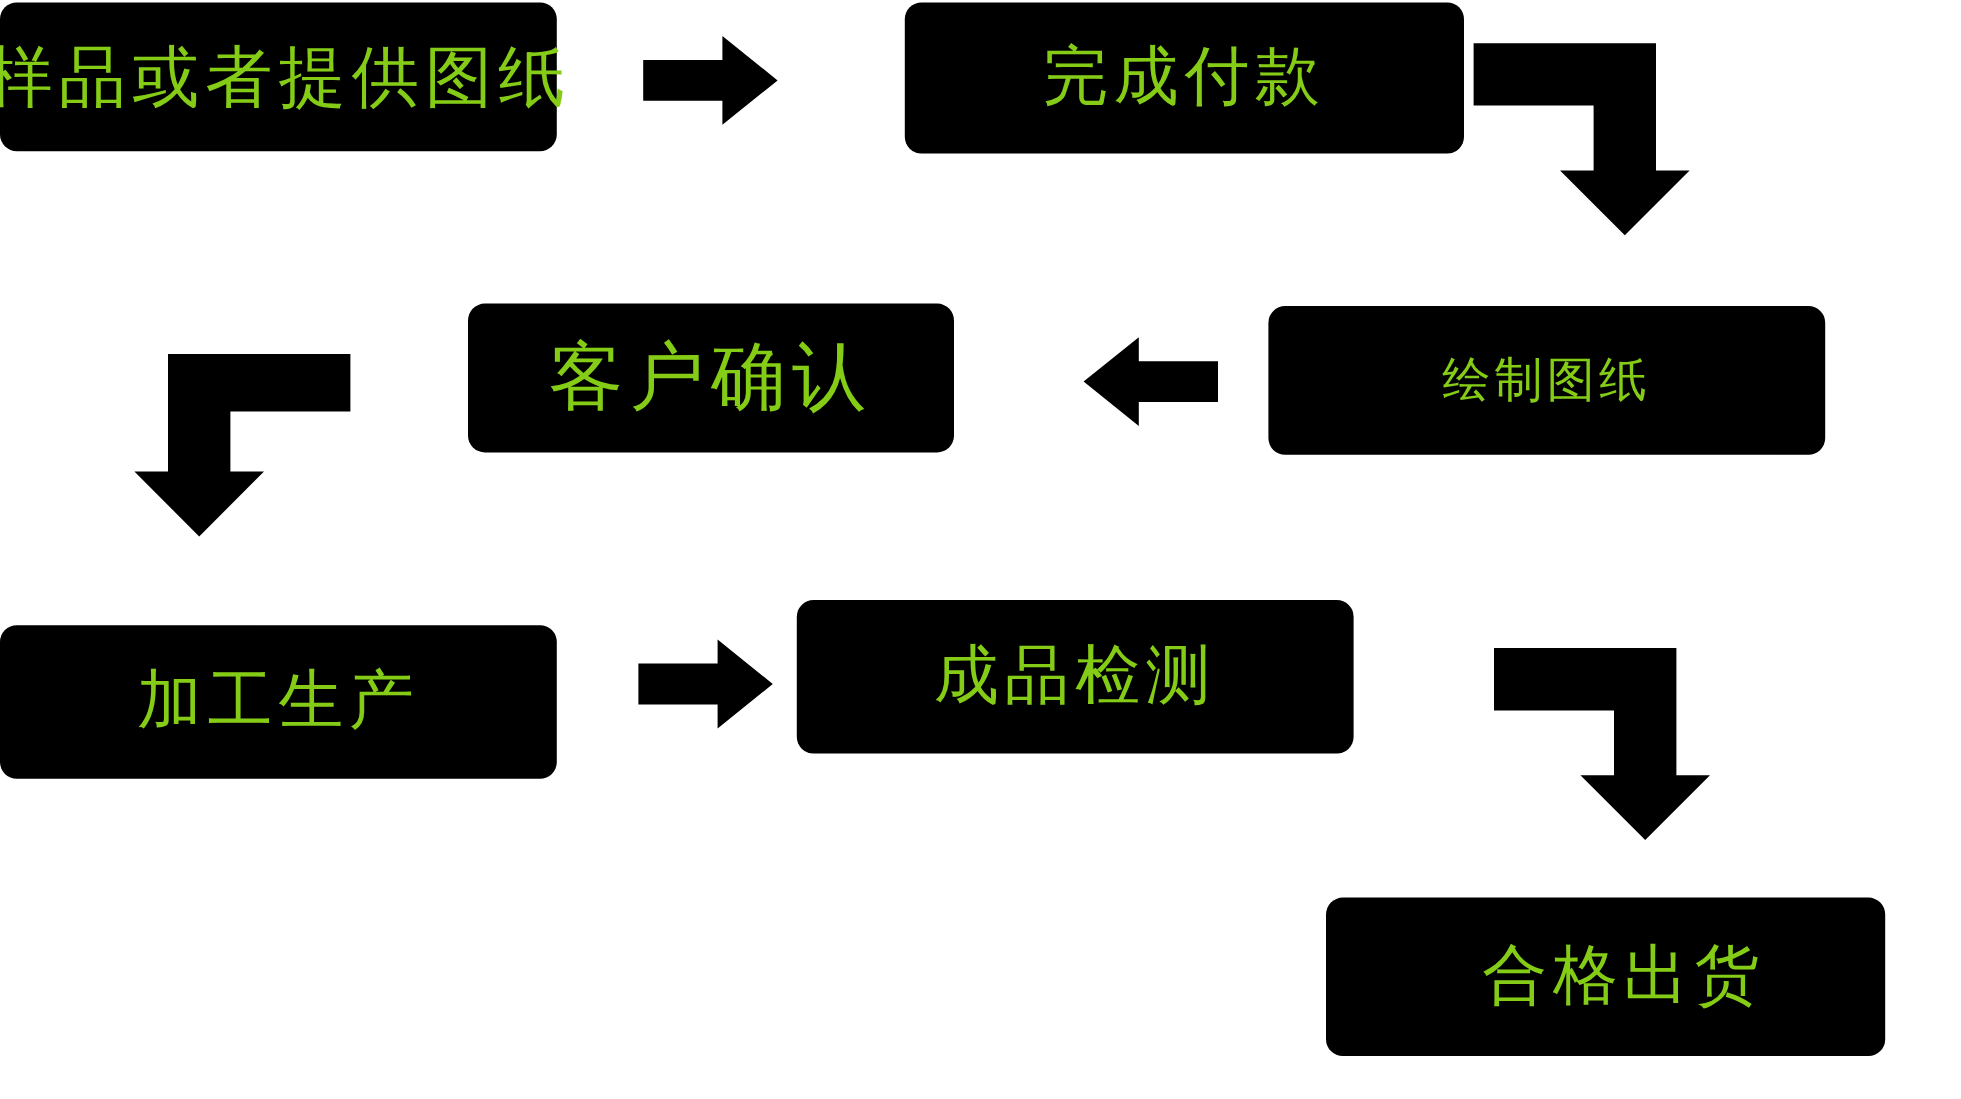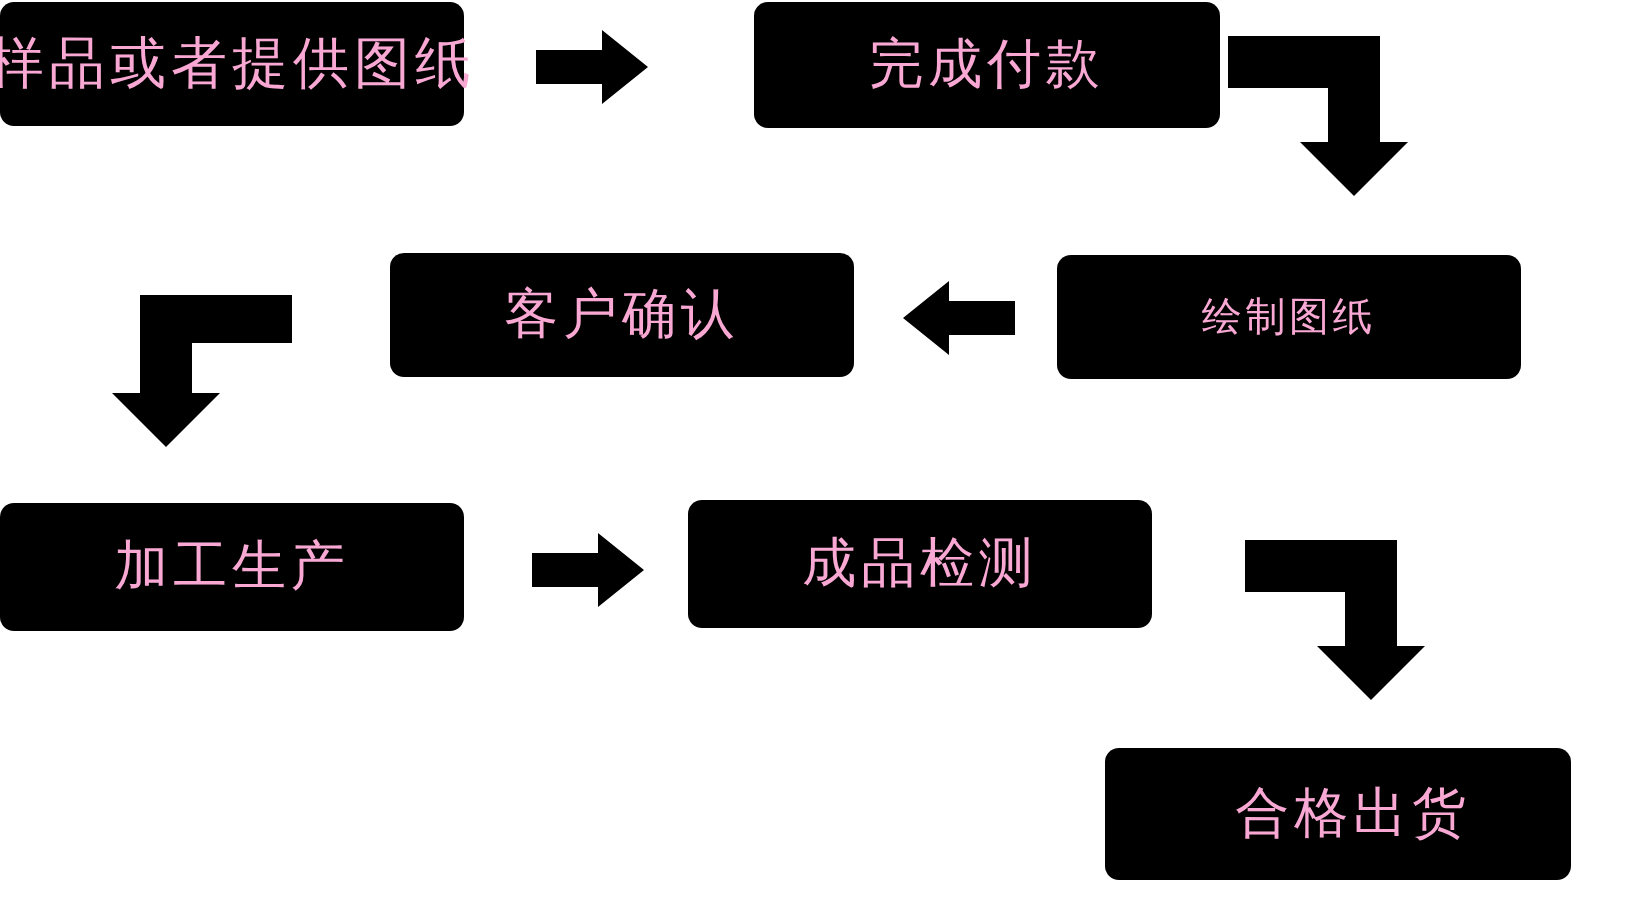--- a/index.html
+++ b/index.html
@@ -12,31 +12,30 @@
     position: relative;
     width: 1634px;
     height: 916px;
     background: #ffffff;
     overflow: hidden;
     font-family: "Liberation Sans", "DejaVu Sans", sans-serif;
   }
   .node {
     position: absolute;
     background: #000000;
-    color: #f9a8d4;
+    color: #84cc16;
     border-radius: 14px;
     display: flex;
     align-items: center;
     justify-content: center;
     box-sizing: border-box;
     line-height: 1.1;
     letter-spacing: 0.09em;
     text-align: center;
     user-select: none;
-    font-family: Liberation Serif, serif;
   }
   .node-label {
     display: block;
     white-space: nowrap;
   }
   .connector {
     position: absolute;
     pointer-events: none;
   }
   .connector svg {
@@ -62,51 +61,51 @@
   <div class="node" id="node-2" style="left:710px; top:2px; width:466px; height:126px; font-size:54px;margin-left:44px;">
     <span class="node-label">完成付款</span>
   </div>
 
   <div class="connector" style="left:1228px; top:36px; width:180px; height:160px;">
     <svg width="180" height="160" viewBox="0 0 180 160" aria-hidden="true">
       <path d="M0,0 L152,0 L152,106 L180,106 L126,160 L72,106 L100,106 L100,52 L0,52 Z" fill="#000000"></path>
     </svg>
   </div>
 
-  <div class="node" id="node-4" style="left:390px; top:253px; width:464px; height:124px; font-size:54px;text-align:right;">
+  <div class="node" id="node-4" style="left:390px; top:253px; width:405px; height:124px; font-size:62px;text-align:right;">
     <span class="node-label">客户确认</span>
   </div>
 
   <div class="connector" style="left:903px; top:281px; width:112px; height:74px;">
     <svg width="112" height="74" viewBox="0 0 112 74" aria-hidden="true">
       <path d="M112,20 L46,20 L46,0 L0,37 L46,74 L46,54 L112,54 Z" fill="#000000"></path>
     </svg>
   </div>
 
   <div class="node" id="node-3" style="left:1057px; top:255px; width:464px; height:124px; font-size:40px;">
     <span class="node-label">绘制图纸</span>
   </div>
 
   <div class="connector" style="left:112px; top:295px; width:180px; height:152px;">
     <svg width="180" height="152" viewBox="0 0 180 152" aria-hidden="true">
       <path d="M180,0 L28,0 L28,98 L0,98 L54,152 L108,98 L80,98 L80,48 L180,48 Z" fill="#000000"></path>
     </svg>
   </div>
 
-  <div class="node" id="node-5" style="left:0px; top:503px; width:464px; height:128px; font-size:54px;">
+  <div class="node" id="node-5" style="left:0px; top:521px; width:464px; height:128px; font-size:54px;">
     <span class="node-label">加工生产</span>
   </div>
 
   <div class="connector" style="left:532px; top:533px; width:112px; height:74px;">
     <svg width="112" height="74" viewBox="0 0 112 74" aria-hidden="true">
       <path d="M0,20 L66,20 L66,0 L112,37 L66,74 L66,54 L0,54 Z" fill="#000000"></path>
     </svg>
   </div>
 
-  <div class="node" id="node-6" style="left:688px; top:500px; width:464px; height:128px; font-size:54px;">
+  <div class="node" id="node-6" style="left:664px; top:500px; width:464px; height:128px; font-size:54px;">
     <span class="node-label">成品检测</span>
   </div>
 
   <div class="connector" style="left:1245px; top:540px; width:180px; height:160px;">
     <svg width="180" height="160" viewBox="0 0 180 160" aria-hidden="true">
       <path d="M0,0 L152,0 L152,106 L180,106 L126,160 L72,106 L100,106 L100,52 L0,52 Z" fill="#000000"></path>
     </svg>
   </div>
 
   <div class="node" id="node-7" style="left:1105px; top:748px; width:466px; height:132px; font-size:54px;padding-left:30px;">

